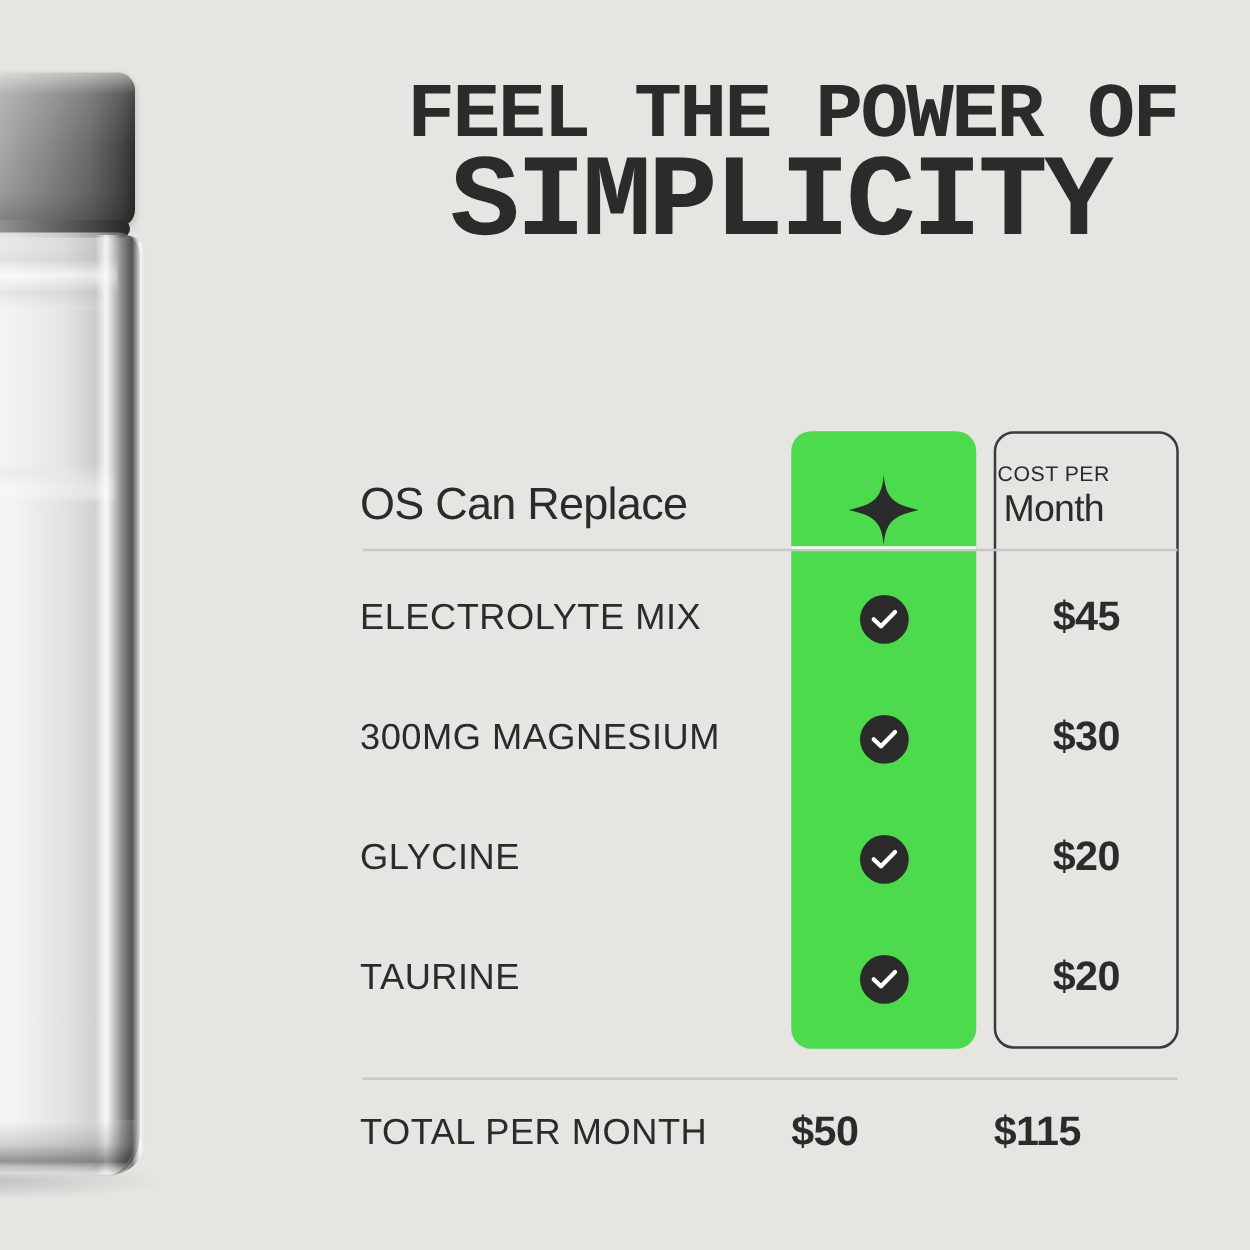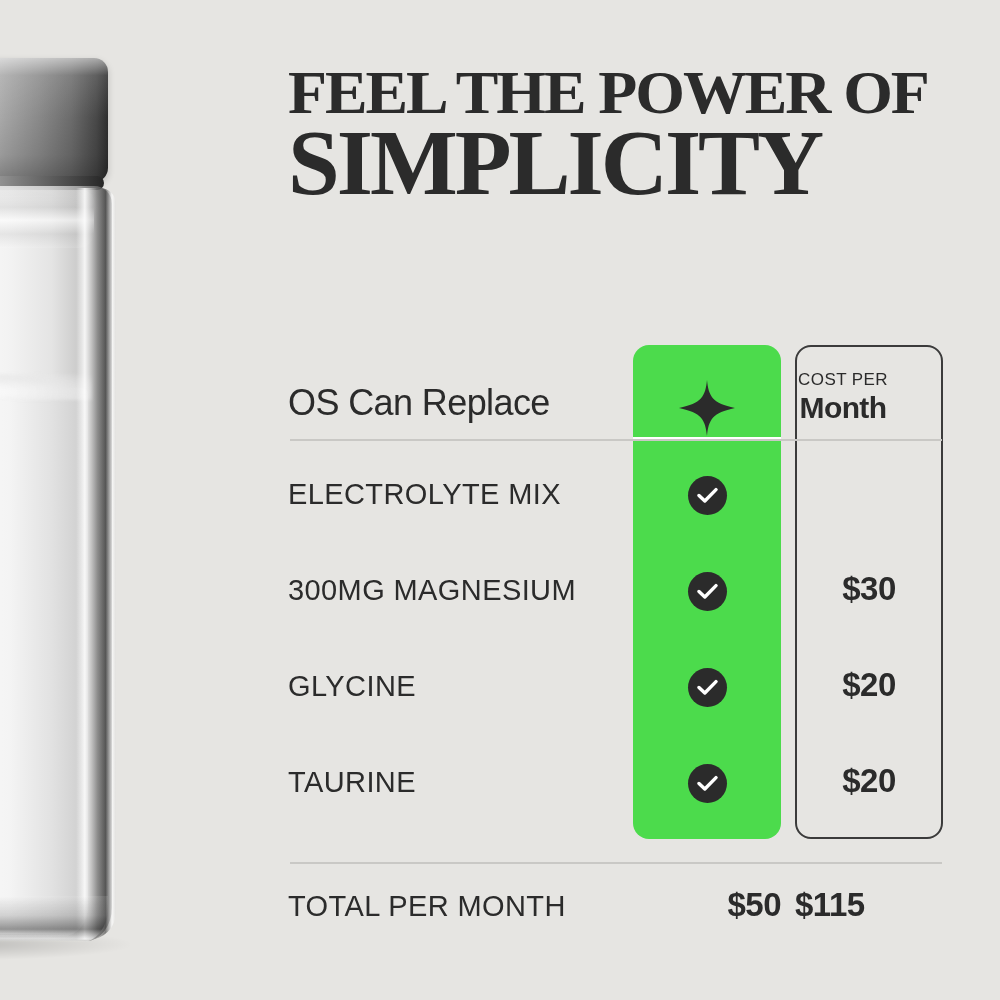--- a/index.html
+++ b/index.html
@@ -132,25 +132,26 @@
     width:280px; height:26px;
     background:radial-gradient(ellipse at 40% 40%, rgba(0,0,0,.18) 0%, rgba(0,0,0,0) 72%);
   }
 
   
   .headline {
     position:absolute;
     left:288px; top:66px;
     width:672px;
     color:#2b2b2b;
-    font-family:Liberation Serif, serif;
+    font-family:Liberation Mono, monospace;
     font-weight:bold;
     letter-spacing:-2px;
     line-height:.86;
     text-transform:uppercase;
+    text-align:center;
   }
   .headline .l1 {
     display:block;
     font-size:62px;
     transform:scaleX(1.03);
     transform-origin:left center;
     white-space:nowrap;
   }
   .headline .l2 {
     display:block;
@@ -219,21 +220,21 @@
   .cost-head .c1 {
     display:block;
     font-size:17px;
     font-weight:500;
     letter-spacing:.4px;
     text-transform:uppercase;
   }
   .cost-head .c2 {
     display:block;
     font-size:30px;
-    font-weight:bold;
+    font-weight:normal;
     letter-spacing:-.6px;
     margin-top:1px;
   }
 
   .hdr-rule {
     position:absolute;
     left:2px; top:101px;
     width:652px; height:2px;
     background:#c9c8c5;
   }
@@ -288,21 +289,21 @@
     font-weight:400;
     letter-spacing:.4px;
     color:#2b2b2b;
     text-transform:uppercase;
     white-space:nowrap;
   }
   .total-green {
     position:absolute;
     left:345px; top:548px;
     width:148px;
-    text-align:right;
+    text-align:left;
     font-size:33px;
     font-weight:bold;
     letter-spacing:-.5px;
     color:#2b2b2b;
   }
   .total-cost {
     position:absolute;
     left:507px; top:548px;
     width:148px;
     text-align:left;
@@ -355,20 +356,21 @@
     <div class="col-green-div"></div>
     <div class="hdr-rule"></div>
 
     <div class="row" style="top:112px">
       <div class="row-label">ELECTROLYTE MIX</div>
       <div class="check">
         <svg width="21" height="17" viewBox="0 0 21 17" aria-hidden="true">
           <path d="M2 8.5 L7.8 14 L19 2.6" stroke="#ffffff" stroke-width="3.4" fill="none" stroke-linecap="round" stroke-linejoin="round"></path>
         </svg>
       </div>
+      <div class="row-price">$45</div>
     </div>
 
     <div class="row" style="top:208px">
       <div class="row-label">300MG MAGNESIUM</div>
       <div class="check">
         <svg width="21" height="17" viewBox="0 0 21 17" aria-hidden="true">
           <path d="M2 8.5 L7.8 14 L19 2.6" stroke="#ffffff" stroke-width="3.4" fill="none" stroke-linecap="round" stroke-linejoin="round"></path>
         </svg>
       </div>
       <div class="row-price">$30</div>

